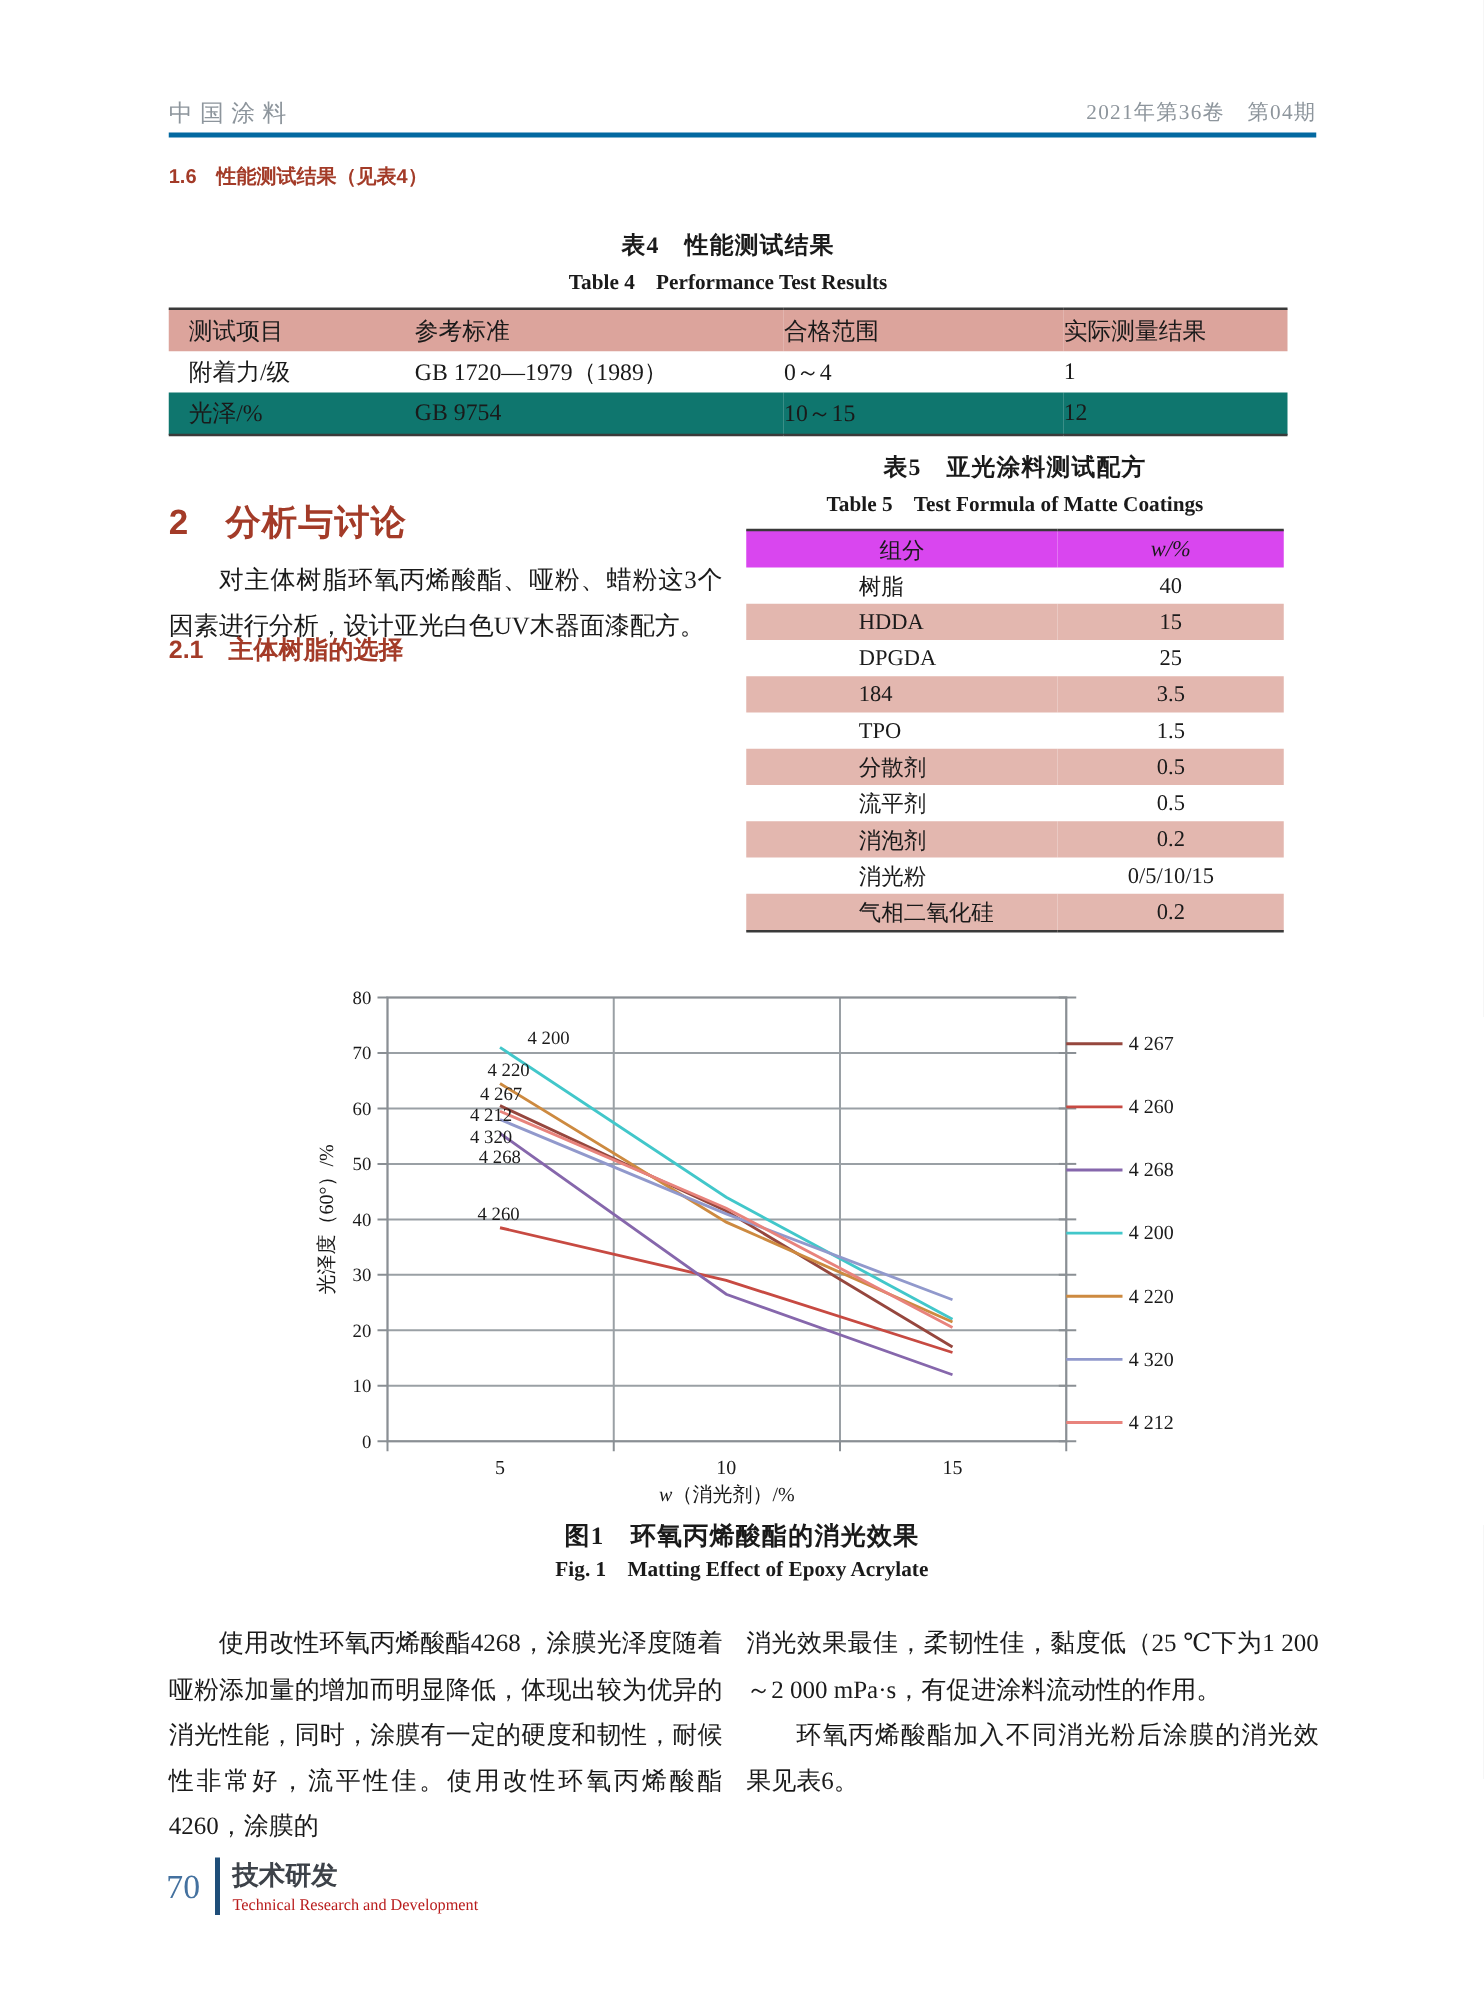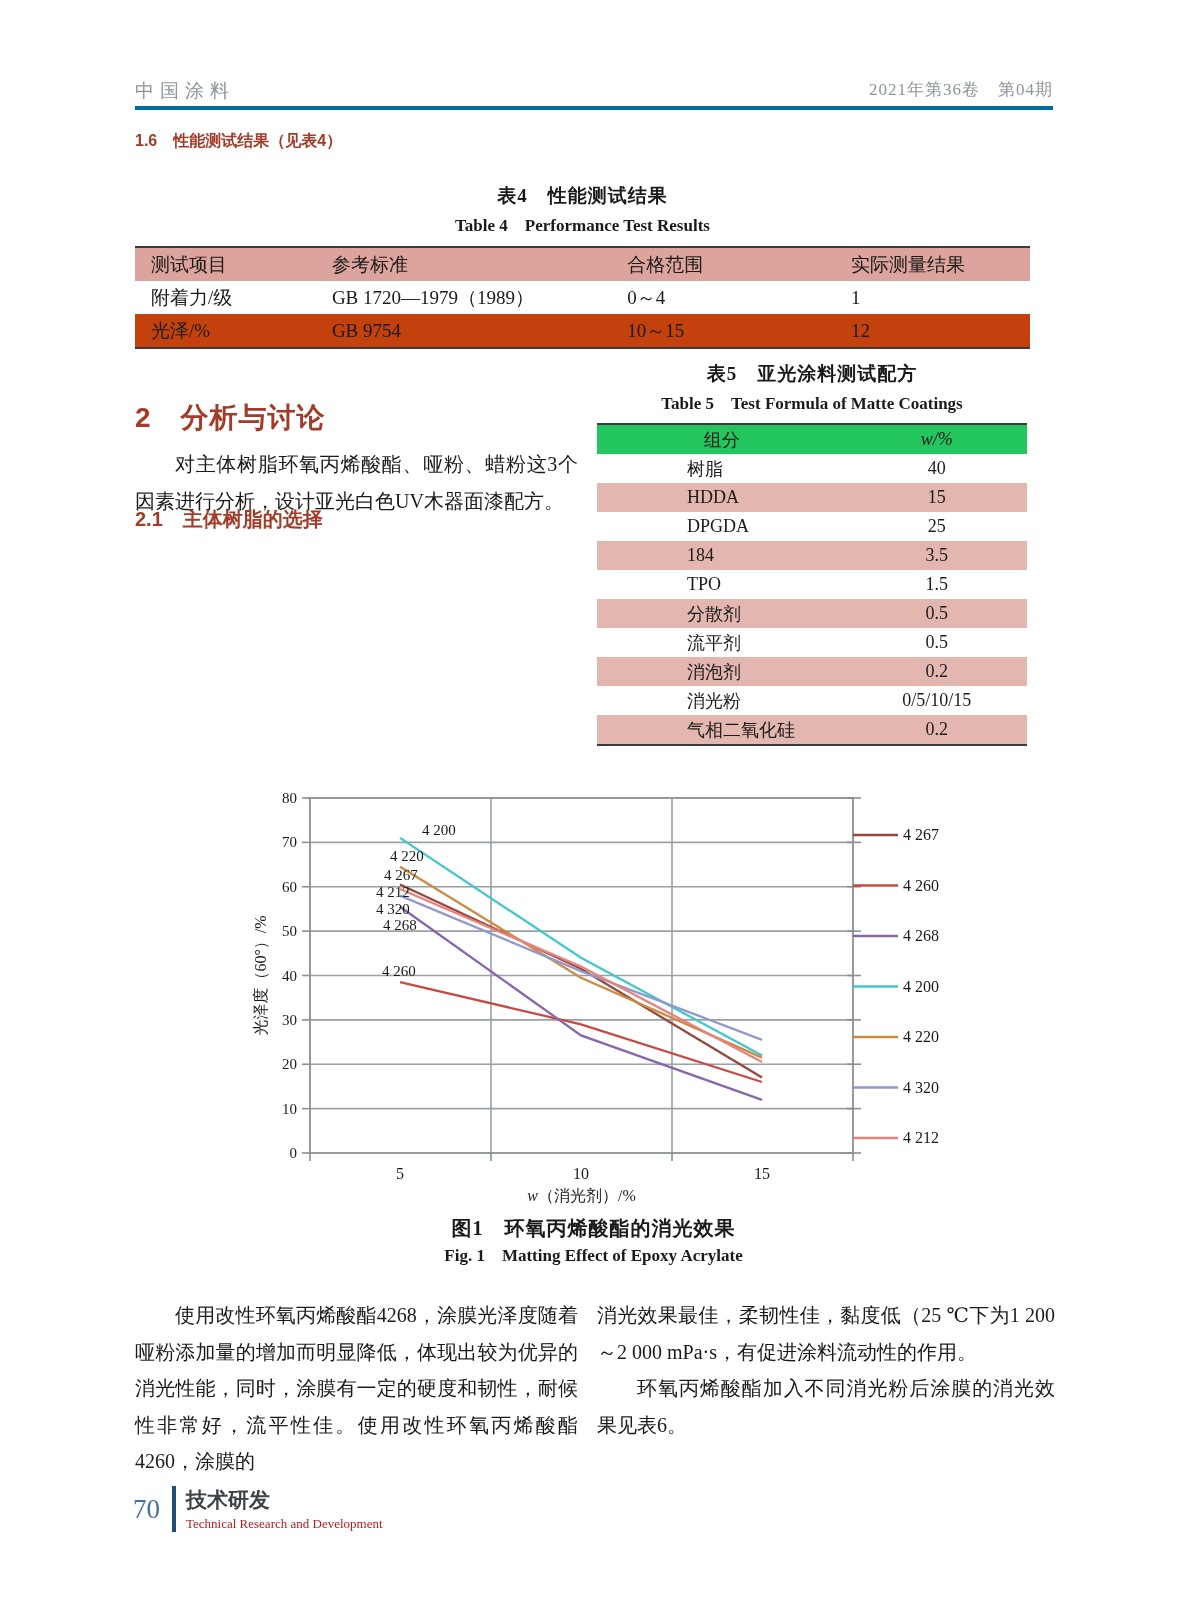--- a/index.html
+++ b/index.html
@@ -29,25 +29,25 @@
   .tblock{text-align:center;}
   .t4block{left:135px;top:183px;width:895px;}
   .t5block{left:597px;top:361px;width:430px;}
   .t-title-zh{font-size:19px;font-weight:bold;letter-spacing:1px;}
   .t-title-en{font-size:17px;font-weight:bold;margin-top:5px;}
   table{border-collapse:collapse;width:100%;table-layout:fixed;}
   #t4{margin-top:9px;border-top:2px solid #3a3a3a;border-bottom:2px solid #3a3a3a;}
   #t5{margin-top:8px;border-top:2px solid #3a3a3a;border-bottom:2px solid #3a3a3a;}
   #t4 th,#t4 td{height:33px;font-size:19px;font-weight:normal;text-align:left;padding:0;}
   #t4 thead tr{background:#dca49c;margin-top:38px;}
-  #t4 tbody tr:nth-child(2){background:#c2410c;}
+  #t4 tbody tr:nth-child(2){background:#0f766e;}
   #t4 th:first-child,#t4 td:first-child{text-align:left;padding-left:16px;}
   #t4 col.c1{width:22%;} #t4 col.c2{width:33%;} #t4 col.c3{width:25%;} #t4 col.c4{width:20%;}
   #t5 th,#t5 td{height:29px;font-size:18px;font-weight:normal;text-align:center;padding:0;}
-  #t5 thead tr{background:#22c55e;margin-top:44px;}
+  #t5 thead tr{background:#d946ef;margin-top:44px;}
   #t5 tbody tr:nth-child(even){background:#e3b7af;}
   #t5 td:first-child{text-align:left;padding-left:90px;}
   #t5 col.c1{width:58%;} #t5 col.c2{width:42%;}
   #t5 thead th:nth-child(2) .fl::first-letter{font-style:italic;}
 
   
   .chart-wrap{left:250px;top:768px;width:690px;height:437px;}
   .figcap-zh{left:0;top:1215px;width:1187px;text-align:center;font-size:20px;font-weight:bold;letter-spacing:1px;}
   .figcap-en{left:0;top:1244px;width:1187px;text-align:center;font-size:17px;font-weight:bold;}
 

